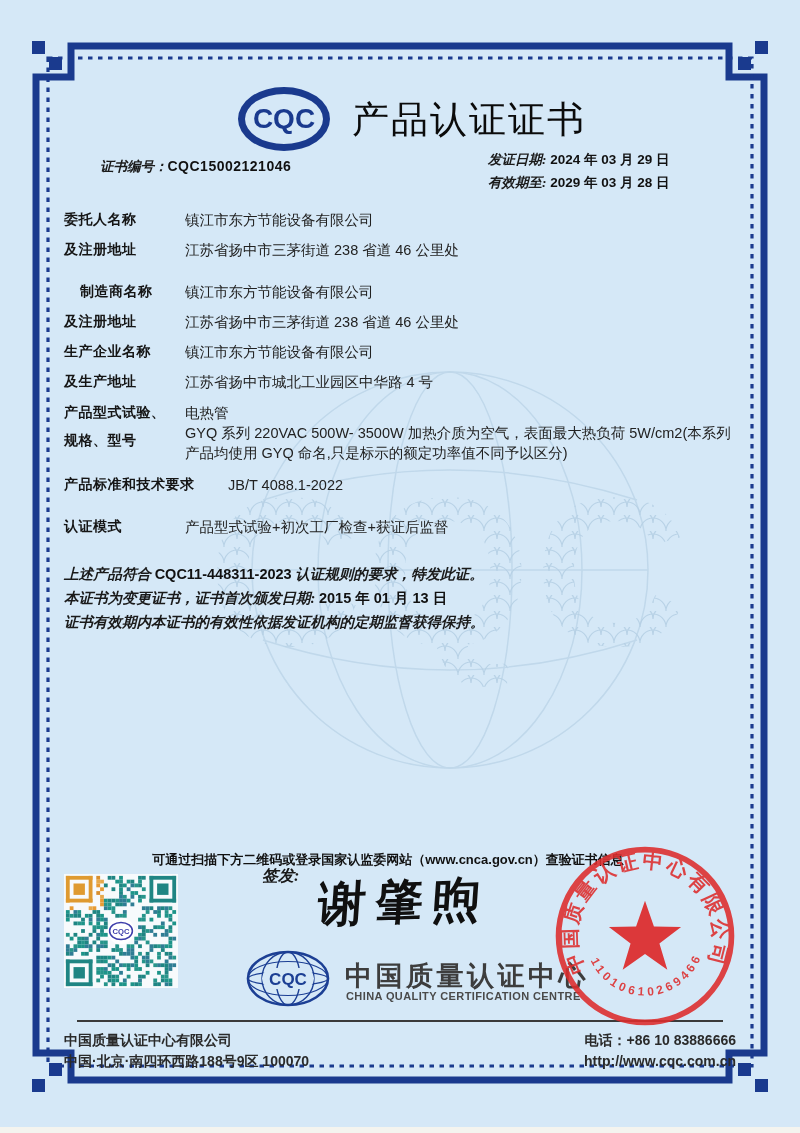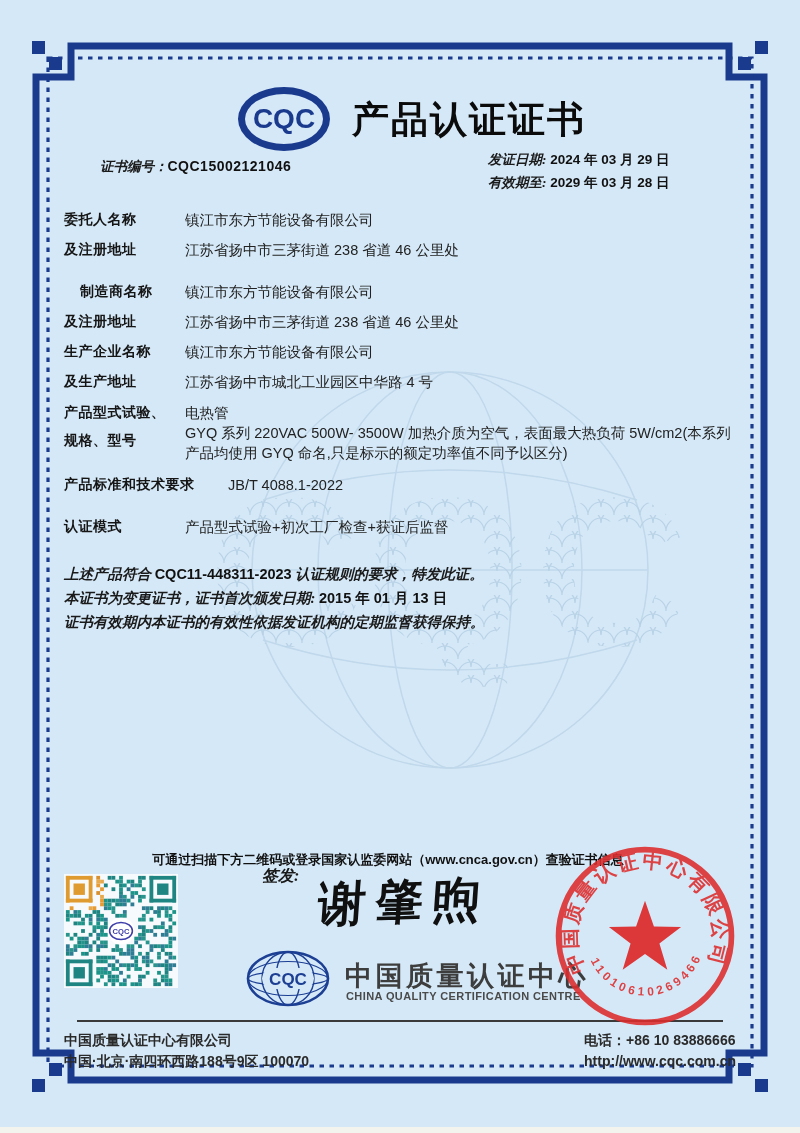--- a/index.html
+++ b/index.html
@@ -3,33 +3,33 @@
 <meta charset="utf-8">
 <style>
   html,body{margin:0;padding:0;}
   body{width:800px;height:1133px;font-family:"Liberation Sans","DejaVu Sans",sans-serif;}
   #cert{position:relative;width:800px;height:1133px;background:#d5e8f7;overflow:hidden;}
   .abs{position:absolute;}
   .kai{font-family:"Liberation Serif","DejaVu Serif",serif;font-style:italic;font-weight:bold;color:#1a1a1a;}
   .bold-sans{font-family:"Liberation Sans","DejaVu Sans",sans-serif;font-style:normal;font-weight:bold;color:#111;}
   .field-label{font-size:14px;font-weight:bold;color:#151515;letter-spacing:.5px;}
   .field-value{font-size:14.5px;font-weight:500;color:#222;line-height:19.5px;}
-  .title{font-size:37px;font-weight:700;color:#0b0b0b;letter-spacing:2px;}
+  .title{font-size:37px;font-weight:400;color:#0b0b0b;letter-spacing:2px;}
   .certno-label{font-size:13.5px;}
   .certno-value{font-size:14px;letter-spacing:.5px;}
   .date-line{font-size:13.5px;line-height:23px;white-space:nowrap;}
   .note{font-size:14.5px;white-space:nowrap;}
   .verify{font-size:13px;font-weight:600;color:#111;width:776px;text-align:center;}
   .sign-label{font-size:16px;}
   .signature{font-size:48px;font-weight:600;color:#101010;font-family:"Liberation Serif","DejaVu Serif",serif;letter-spacing:9px;transform:rotate(-2deg) skewX(-6deg);}
   .org-cn{font-size:27px;font-weight:700;color:#3d3d3d;letter-spacing:3.5px;}
   .org-en{font-size:11px;font-weight:700;color:#4a4a4a;letter-spacing:.4px;}
   .rule{height:1.5px;background:#3a3a3a;}
   .footer-line{font-size:14px;font-weight:600;color:#2a2a2a;line-height:21px;}
-  .footer-right{}
+  .footer-right{text-align:right;}
   .cqc-ellipse{width:92px;height:64px;border:7px solid #1a3a8e;border-radius:50%;display:flex;align-items:center;justify-content:center;box-sizing:border-box;}
   .cqc-ellipse span{font-size:28px;font-weight:800;color:#1a3a8e;letter-spacing:0px;}
   .bottom-strip{left:0;bottom:0;width:800px;height:6px;background:#f4f4ef;}
 </style>
 </head>
 <body>
 
 <div id="cert">
 
   <svg class="abs" style="left:185px;top:355px;opacity:.55" width="530" height="430" viewBox="0 0 530 430">

